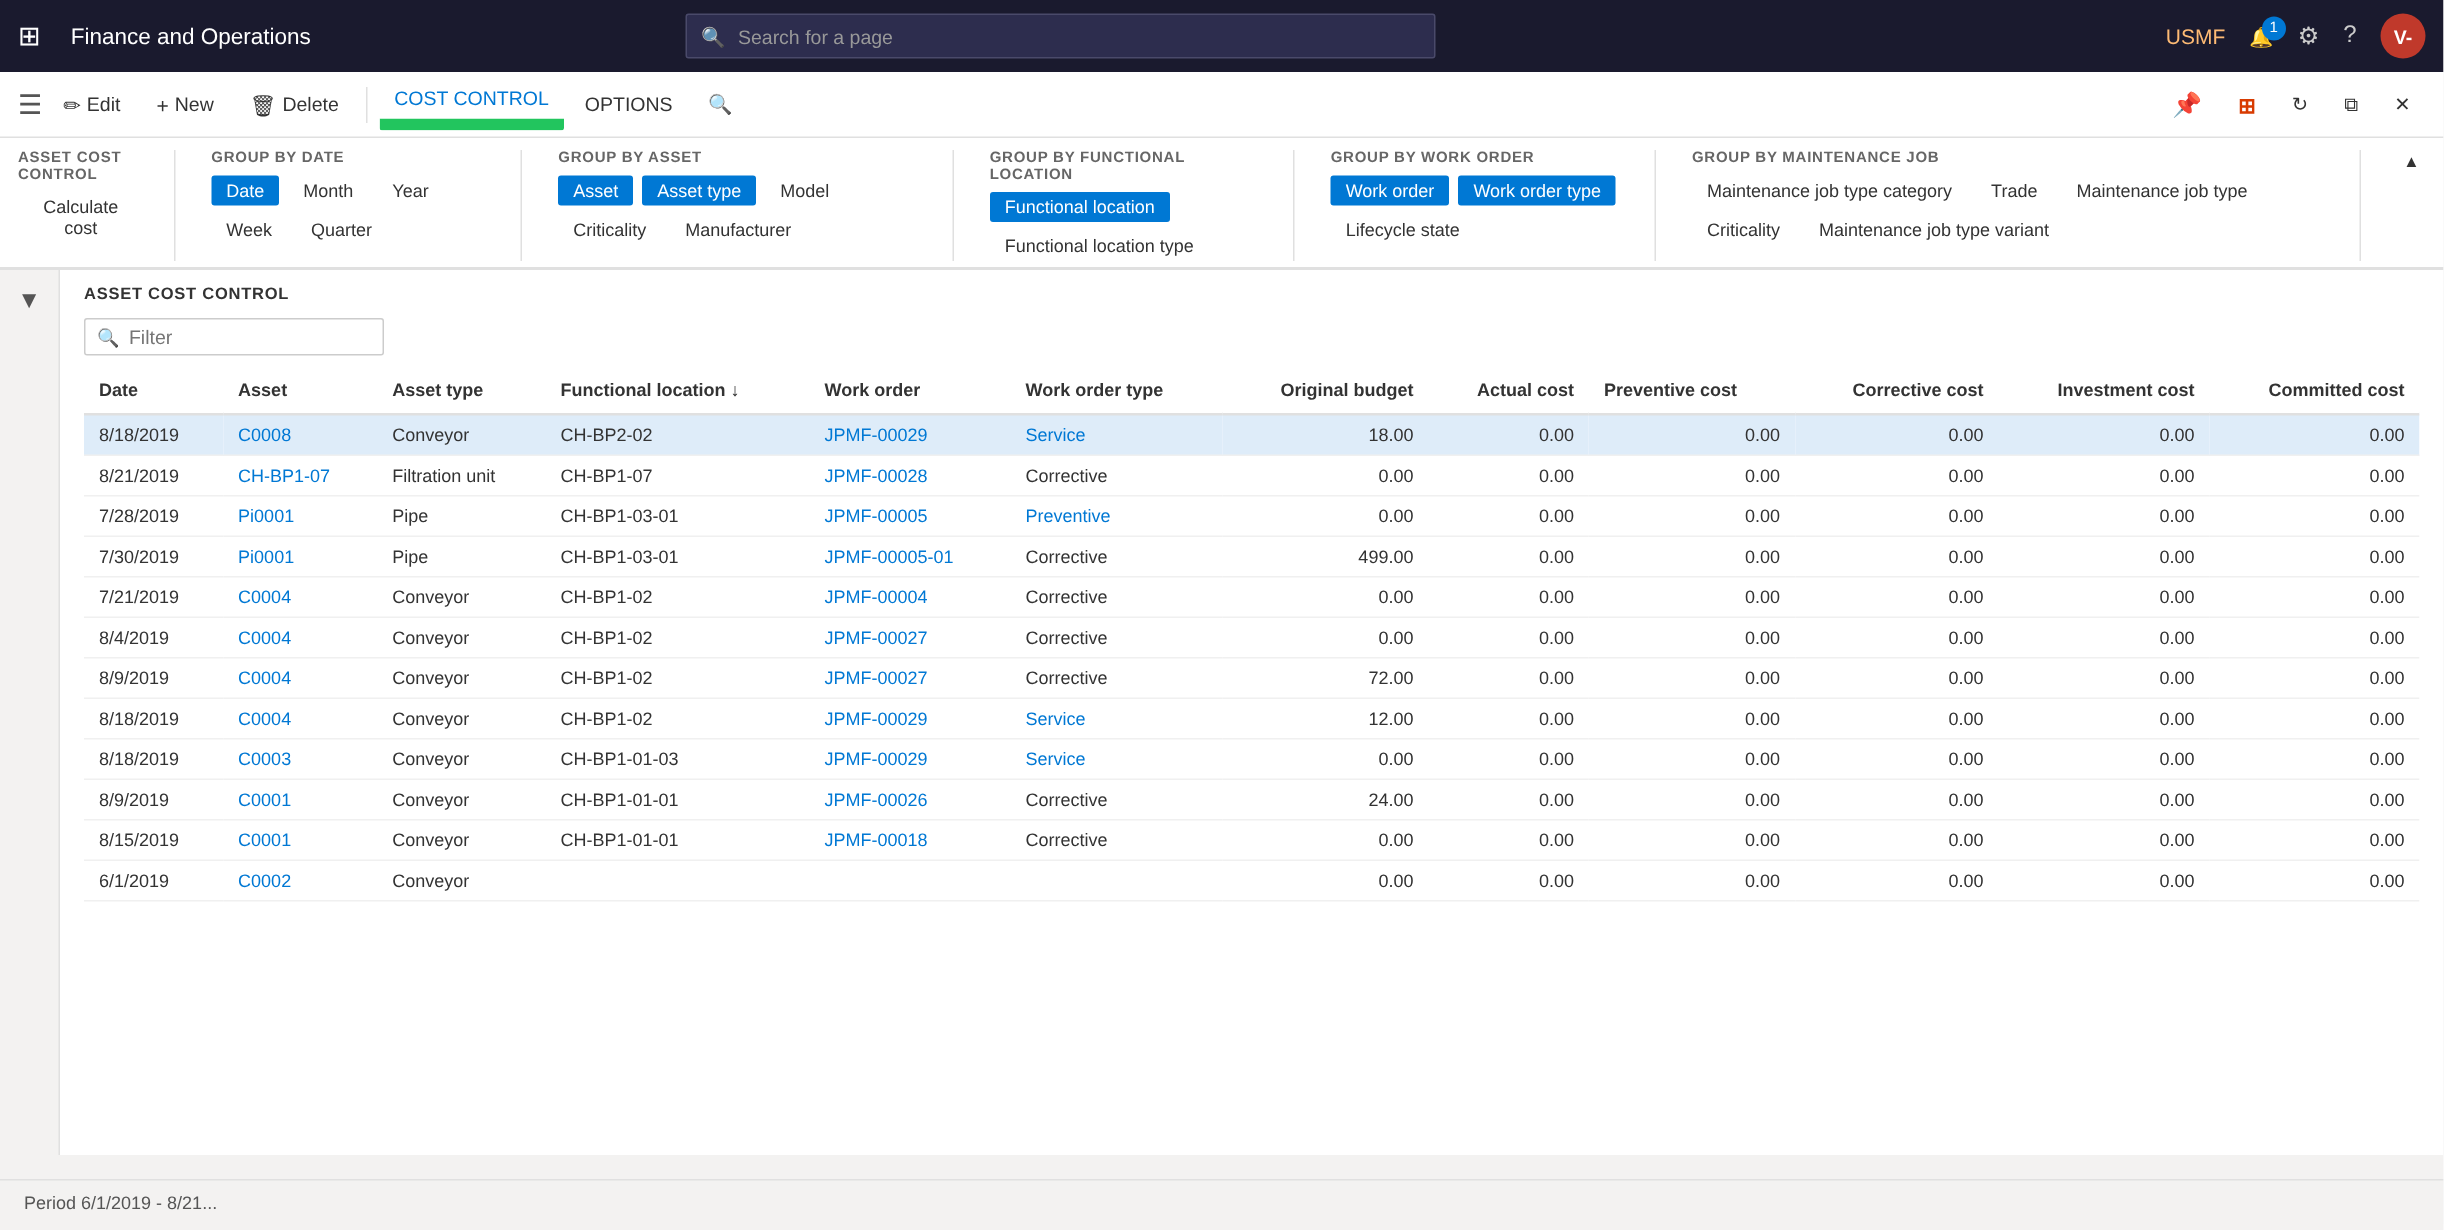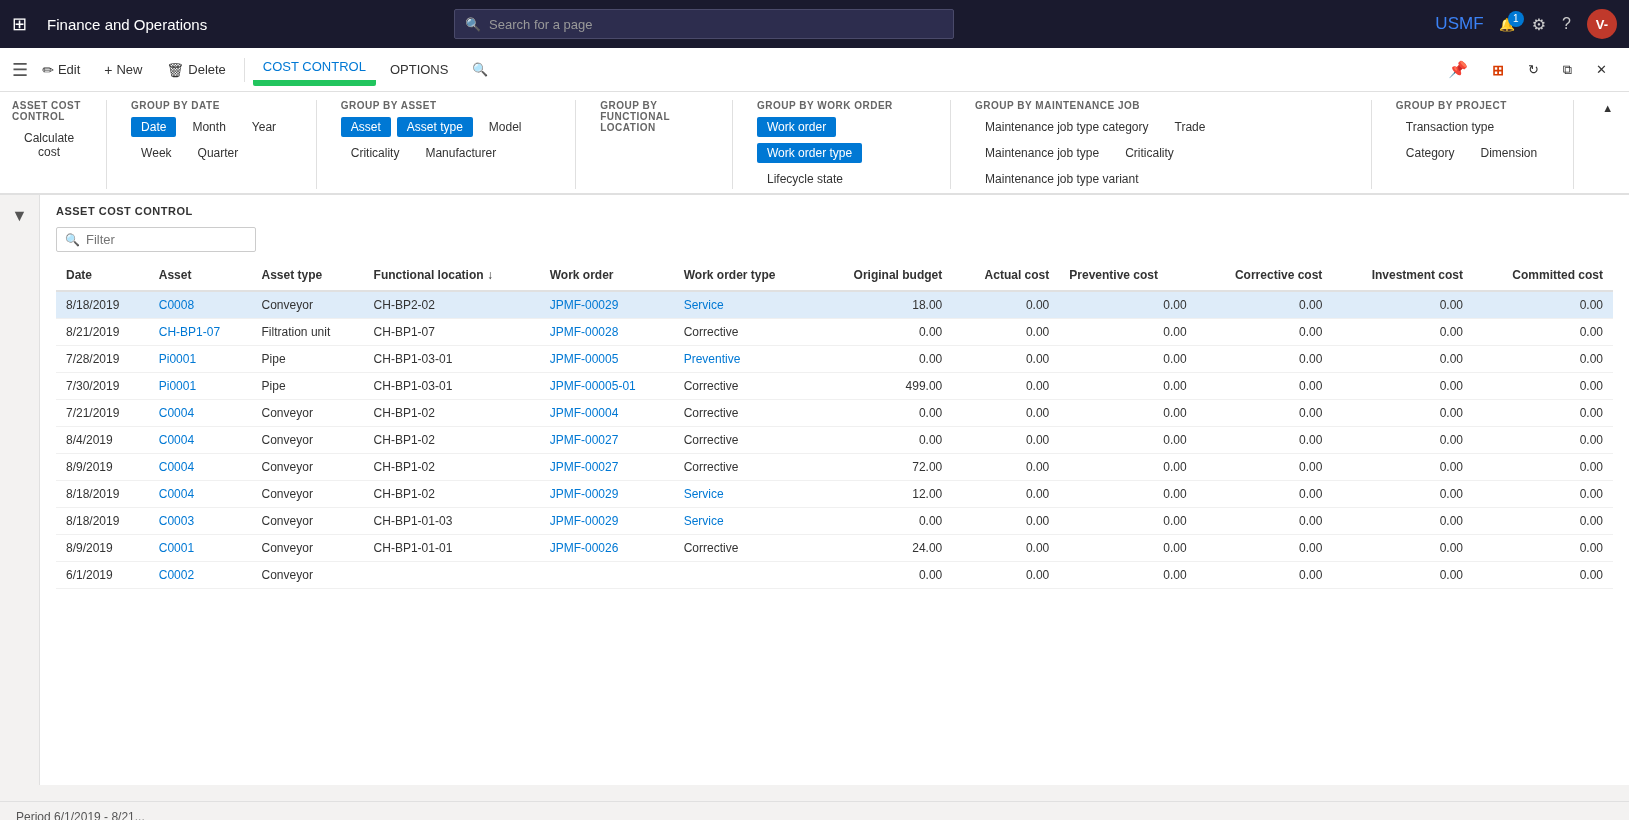--- a/index.html
+++ b/index.html
@@ -39,21 +39,21 @@
       width: 100%;
     }
     .top-nav .search-bar input::placeholder { color: #999; }
     .top-nav-right { display: flex; align-items: center; gap: 16px; margin-left: auto; }
     .top-nav-right .nav-icon { color: #ccc; font-size: 16px; cursor: pointer; }
     .top-nav-right .user-badge {
       width: 30px; height: 30px; border-radius: 50%;
       background: #c0392b; color: white; display: flex; align-items: center; justify-content: center;
       font-weight: bold; font-size: 13px; cursor: pointer;
     }
-    .top-nav-right .username { color: #3b82f6; font-size: 17px; }
+    .top-nav-right .username { color: #fdba74; font-size: 14px; }
     .top-nav-right .notif-badge {
       position: relative; display: inline-block;
     }
     .top-nav-right .notif-badge .badge {
       position: absolute; top: -6px; right: -8px;
       background: #0078d4; color: white; border-radius: 50%;
       width: 16px; height: 16px; font-size: 10px;
       display: flex; align-items: center; justify-content: center;
     }
 
@@ -67,21 +67,21 @@
       border-bottom: 1px solid #e0e0e0;
       gap: 4px;
     }
     .cmd-btn {
       display: flex; align-items: center; gap: 4px;
       padding: 6px 10px; cursor: pointer; border: none; background: transparent;
       font-size: 13px; color: #333;
       border-radius: 2px;
     }
     .cmd-btn .icon { font-size: 14px; }
-    .cmd-active { color: #0078d4; border-bottom: 6px solid #22c55e; }
+    .cmd-active { color: #0078d4; border-bottom: 8px solid #22c55e; }
     .cmd-divider { width: 1px; height: 24px; background: #e0e0e0; margin: 0 4px; }
     .cmd-right { margin-left: auto; display: flex; align-items: center; gap: 4px; }
 
     
     .ribbon {
       background: white;
       border-bottom: 2px solid #e0e0e0;
       padding: 8px 12px 4px 12px;
       display: flex;
       gap: 24px;
@@ -270,20 +270,24 @@
       <button class="ribbon-btn active">Asset</button>
       <button class="ribbon-btn active">Asset type</button>
       <button class="ribbon-btn">Model</button>
       <button class="ribbon-btn">Criticality</button>
       <button class="ribbon-btn">Manufacturer</button>
     </div>
   </div>
 
   <div class="ribbon-group">
     <div class="ribbon-group-label">GROUP BY FUNCTIONAL LOCATION</div>
+    <div class="ribbon-items">
+      <button class="ribbon-btn active">Functional location</button>
+      <button class="ribbon-btn">Functional location type</button>
+    </div>
   </div>
 
   <div class="ribbon-group">
     <div class="ribbon-group-label">GROUP BY WORK ORDER</div>
     <div class="ribbon-items">
       <button class="ribbon-btn active">Work order</button>
       <button class="ribbon-btn active">Work order type</button>
       <button class="ribbon-btn">Lifecycle state</button>
     </div>
   </div>
@@ -292,28 +296,20 @@
     <div class="ribbon-group-label">GROUP BY MAINTENANCE JOB</div>
     <div class="ribbon-items">
       <button class="ribbon-btn">Maintenance job type category</button>
       <button class="ribbon-btn">Trade</button>
       <button class="ribbon-btn">Maintenance job type</button>
       <button class="ribbon-btn">Criticality</button>
       <button class="ribbon-btn">Maintenance job type variant</button>
     </div>
   </div>
 
-  <div class="ribbon-group">
-    <div class="ribbon-group-label">GROUP BY PROJECT</div>
-    <div class="ribbon-items">
-      <button class="ribbon-btn">Transaction type</button>
-      <button class="ribbon-btn">Category</button>
-      <button class="ribbon-btn">Dimension</button>
-    </div>
-  </div>
 
   <div style="margin-left:auto; display:flex; align-items:flex-start;">
     <button class="ribbon-up-btn">▲</button>
   </div>
 </div>
 
 <div style="display:flex; height: calc(820px - 48px - 44px - 108px - 30px); background:#f3f2f1;">
 
   <div class="sidebar-filter">
     <span class="filter-icon">▼</span>
@@ -481,20 +477,34 @@
               <td class="blue-link">JPMF-00026</td>
               <td>Corrective</td>
               <td class="number">24.00</td>
               <td class="number">0.00</td>
               <td class="number">0.00</td>
               <td class="number">0.00</td>
               <td class="number">0.00</td>
               <td class="number">0.00</td>
             </tr>
             <tr>
+              <td>8/15/2019</td>
+              <td class="blue-link">C0001</td>
+              <td>Conveyor</td>
+              <td>CH-BP1-01-01</td>
+              <td class="blue-link">JPMF-00018</td>
+              <td>Corrective</td>
+              <td class="number">0.00</td>
+              <td class="number">0.00</td>
+              <td class="number">0.00</td>
+              <td class="number">0.00</td>
+              <td class="number">0.00</td>
+              <td class="number">0.00</td>
+            </tr>
+            <tr>
               <td>6/1/2019</td>
               <td class="blue-link">C0002</td>
               <td>Conveyor</td>
               <td></td>
               <td class="blue-link"></td>
               <td></td>
               <td class="number">0.00</td>
               <td class="number">0.00</td>
               <td class="number">0.00</td>
               <td class="number">0.00</td>

